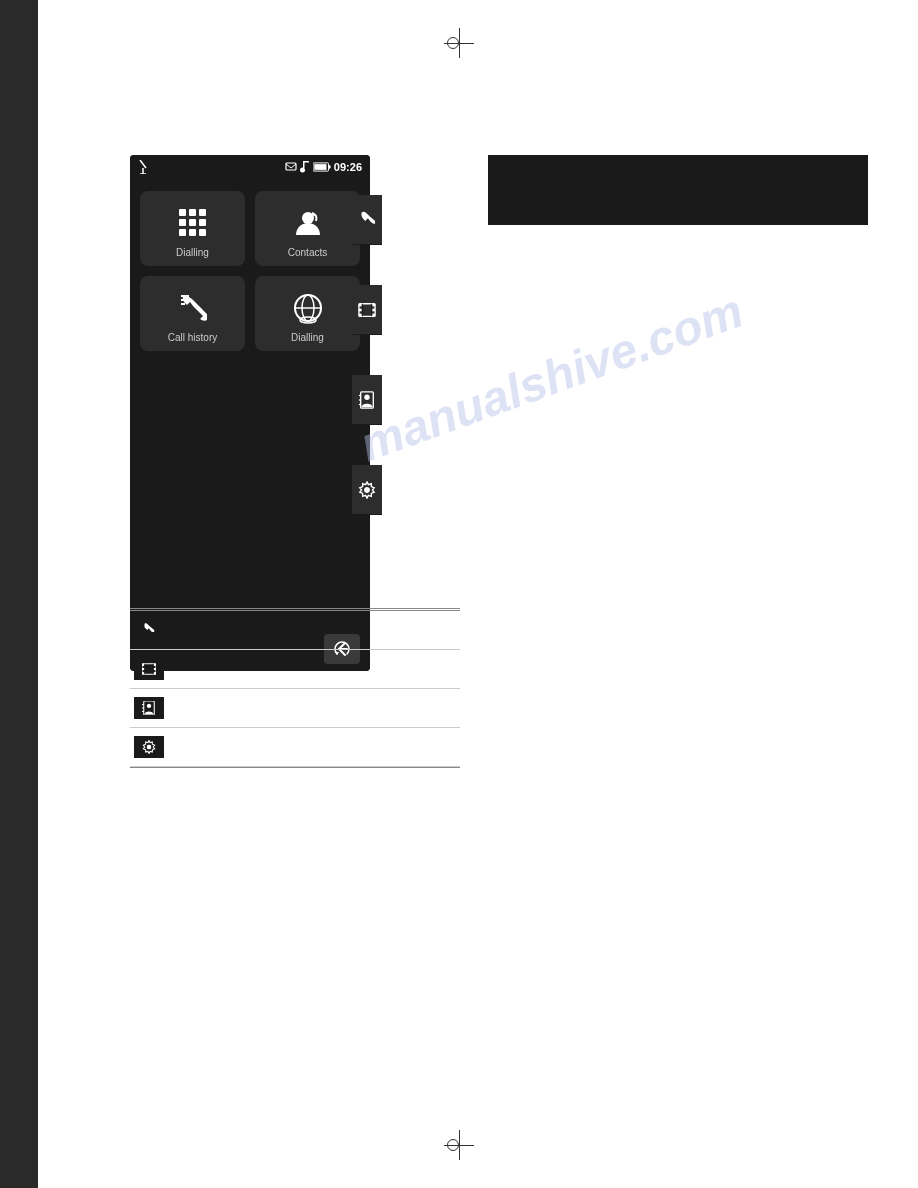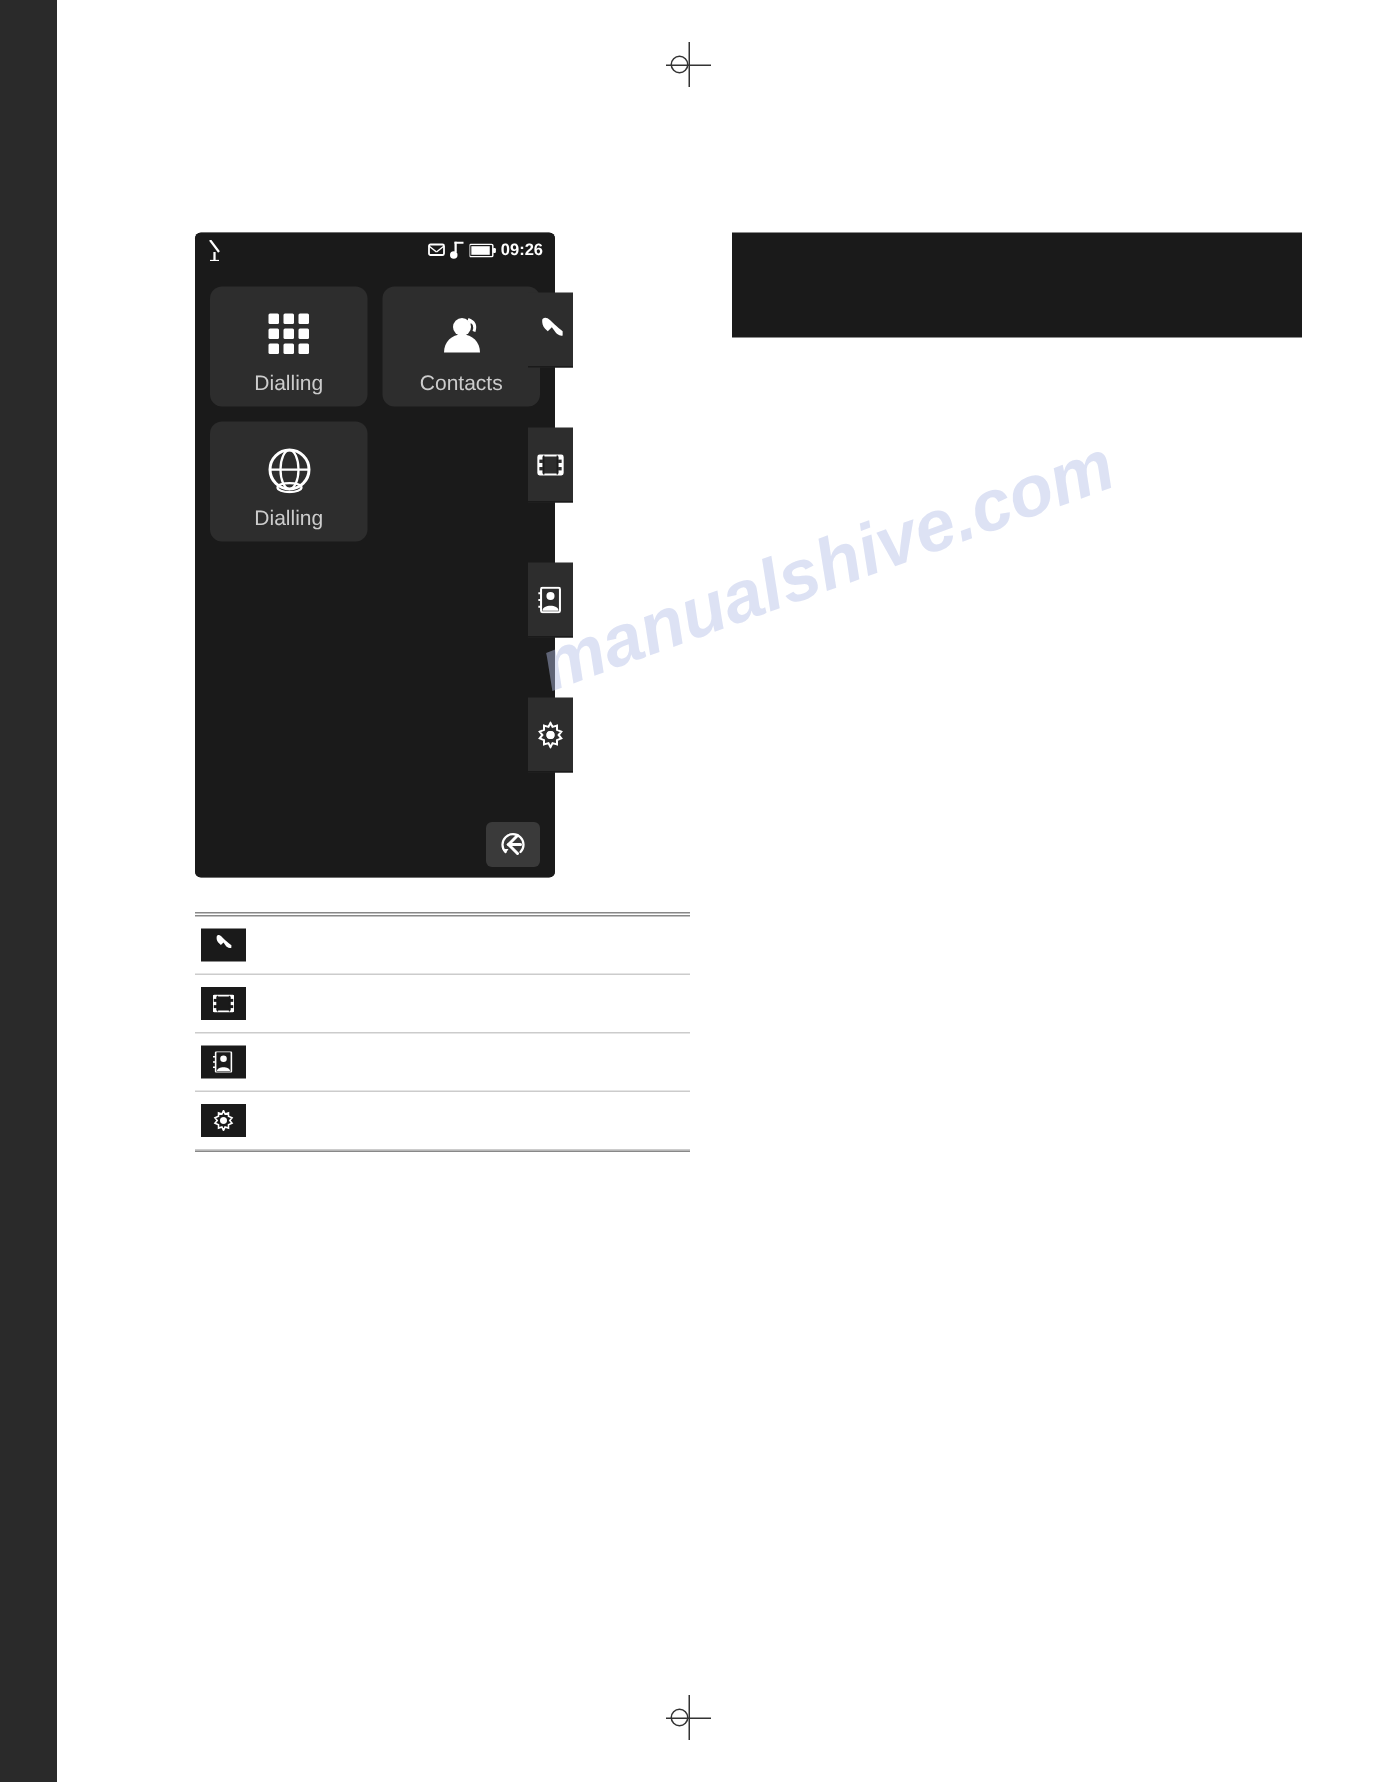--- a/index.html
+++ b/index.html
@@ -101,21 +101,21 @@
       margin-left: -6px;
       margin-bottom: 9px;
     }
 
     
     .phone-screen {
       position: absolute;
       top: 155px;
       left: 130px;
       width: 240px;
-      height: 430px;
+      height: 516px;
       background: #1a1a1a;
       border-radius: 4px;
       overflow: hidden;
     }
 
     
     .status-bar {
       display: flex;
       align-items: center;
       justify-content: space-between;
@@ -165,21 +165,21 @@
     }
 
     .app-icon svg {
       width: 32px;
       height: 32px;
       fill: #fff;
     }
 
     .app-label {
       color: #ccc;
-      font-size: 14px;
+      font-size: 10px;
       text-align: center;
     }
 
     
     .phone-right-icons {
       position: absolute;
       top: 155px;
       left: 352px;
       width: 30px;
       display: flex;
@@ -391,20 +391,31 @@
           <circle cx="16" cy="11" r="6"></circle>
           <path d="M4 28c0-7 5-12 12-12s12 5 12 12" fill="white"></path>
 
           <path d="M20 6 Q26 8 24 14" fill="none" stroke="white" stroke-width="2"></path>
           <path d="M20 6 L21 9 L24 8 Z" fill="white"></path>
         </svg>
       </div>
       <span class="app-label">Contacts</span>
     </div>
 
+    <div class="app-item">
+      <div class="app-icon">
+        <svg viewBox="0 0 32 32" fill="white">
+          <path d="M6 4 C6 4 5 8 8 11 L10 13 L13 10 L16 14 C16 14 20 18 24 22 L26 24 L23 27 C23 27 27 30 30 28 L30 22 C30 22 22 14 16 8 C10 2 6 4 6 4Z" fill="white"></path>
+          <path d="M4 8 L10 8" stroke="white" stroke-width="2" fill="none"></path>
+          <path d="M4 12 L8 12" stroke="white" stroke-width="2" fill="none"></path>
+          <path d="M4 4 L12 4" stroke="white" stroke-width="2" fill="none"></path>
+        </svg>
+      </div>
+      <span class="app-label">Call history</span>
+    </div>
 
 
     <div class="app-item">
       <div class="app-icon">
         <svg viewBox="0 0 32 32" fill="white">
           <circle cx="16" cy="16" r="13" fill="none" stroke="white" stroke-width="2"></circle>
           <ellipse cx="16" cy="16" rx="6" ry="13" fill="none" stroke="white" stroke-width="1.5"></ellipse>
           <line x1="3" y1="16" x2="29" y2="16" stroke="white" stroke-width="1.5"></line>
 
           <ellipse cx="16" cy="28" rx="8" ry="3" fill="none" stroke="white" stroke-width="1.5"></ellipse>

